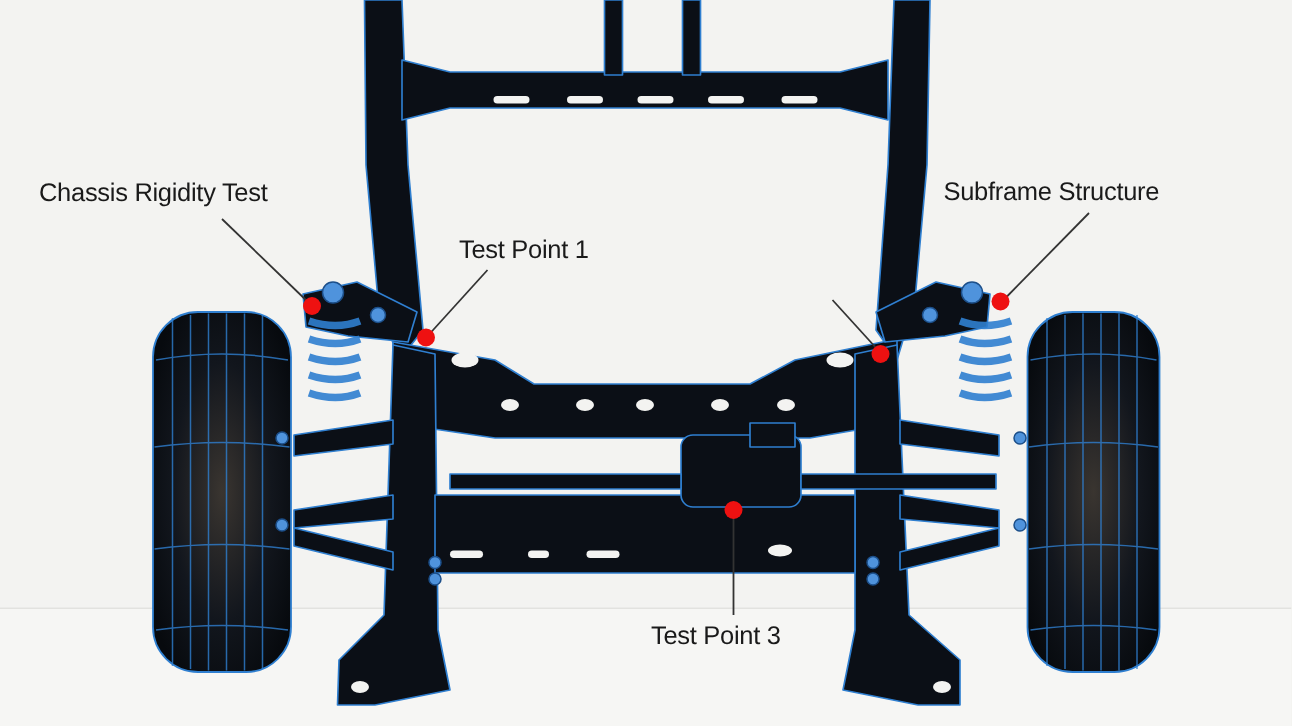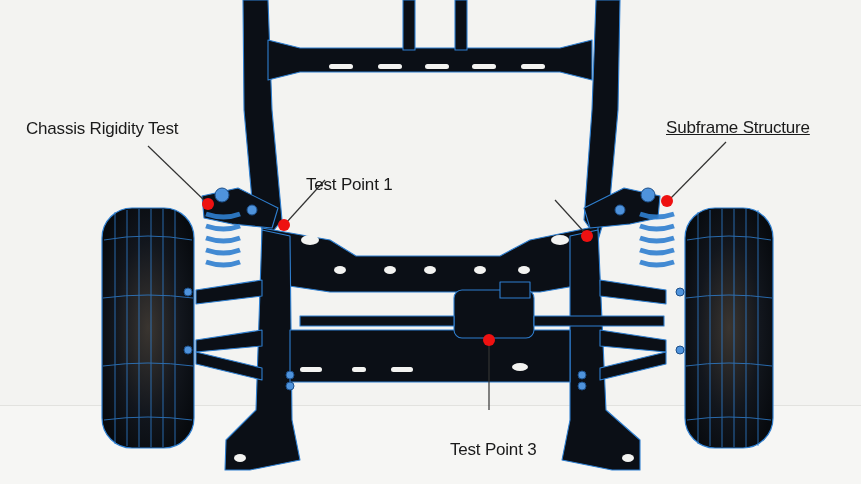--- a/index.html
+++ b/index.html
@@ -150,16 +150,16 @@
     <g fill="#ee1111">
       <circle cx="208" cy="204" r="6"></circle>
       <circle cx="284" cy="225" r="6"></circle>
       <circle cx="587" cy="236" r="6"></circle>
       <circle cx="667" cy="201" r="6"></circle>
       <circle cx="489" cy="340" r="6"></circle>
     </g>
   </svg>
 
   <div class="label" style="left:26px;top:119px;">Chassis Rigidity Test</div>
-  <div class="label" style="left:306px;top:157px;margin-top:18px;">Test Point 1</div>
-  <div class="label" style="left:666px;top:118px;text-decoration:underline;">Subframe Structure</div>
-  <div class="label" style="left:450px;top:414px;margin-top:26px;">Test Point 3</div>
+  <div class="label" style="left:306px;top:157px;">Test Point 1</div>
+  <div class="label" style="left:629px;top:118px;">Subframe Structure</div>
+  <div class="label" style="left:434px;top:414px;">Test Point 3</div>
 </div>
 
 </body></html>

